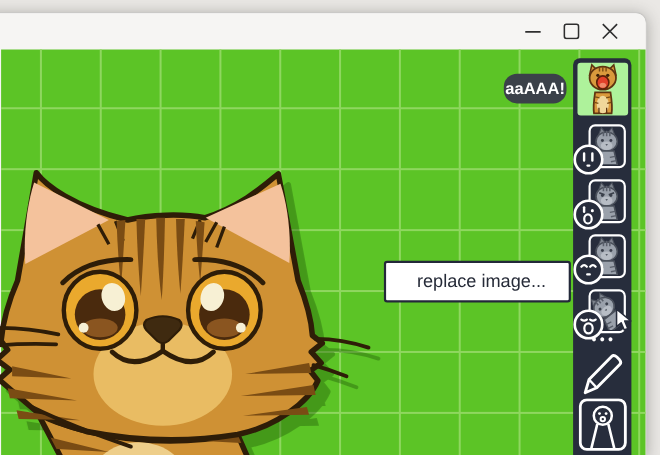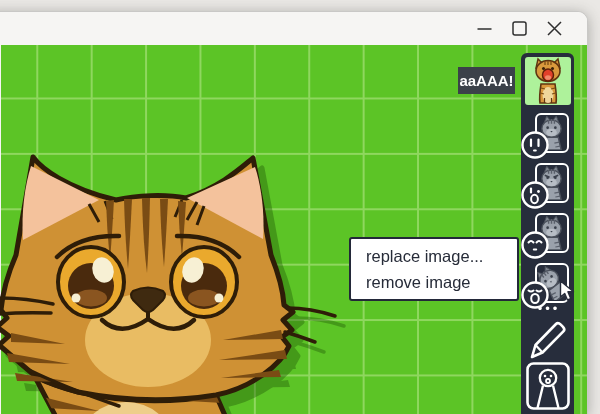--- a/index.html
+++ b/index.html
@@ -20,24 +20,24 @@
   .canvas{position:absolute;left:20px;top:33px;width:586px;height:370px;
     background-color:var(--canvas_green);
     background-image:
       linear-gradient(to right,var(--grid_line) 0 2px,transparent 2px),
       linear-gradient(to bottom,var(--grid_line) 0 2px,transparent 2px);
     background-size:54.4px 100%,100% 55.4px;
     background-position:35.3px 0,0 52.5px;}
   .cat-sprite{position:absolute;left:-30px;top:95px;width:430px;height:319px;
     filter:drop-shadow(9px 10px 0 rgba(30,85,5,.38));}
   .speech{position:absolute;left:457px;top:66px;width:57px;height:27px;background:var(--bubble_bg);
-    border-radius:0;color:#fff;font-weight:bold;font-size:15px;display:flex;align-items:center;justify-content:center;}
+    border-radius:12px;color:#fff;font-weight:bold;font-size:15px;display:flex;align-items:center;justify-content:center;}
   
   .menu{position:absolute;left:348px;top:236px;width:170px;background:#fff;
-    border:2px solid var(--menu_border);border-radius:3px;padding:4px 4px;box-sizing:border-box;}
+    border:2px solid var(--menu_border);border-radius:3px;padding:4px 17px;box-sizing:border-box;}
   .menu-item{height:26px;line-height:26px;padding-left:11px;font-size:16.5px;color:var(--menu_text);font-weight:500;}
   
   .sidebar{position:absolute;left:520px;top:52px;width:53px;height:362px;
     background:var(--sidebar_bg);border-radius:6px 6px 0 0;}
   .active-thumb{position:absolute;left:4px;top:4px;width:46px;height:48px;border-radius:3px;
     background:var(--thumb_bg_active);overflow:hidden;}
   .thumb-item{position:absolute;left:0;width:53px;height:48px;}
   .thumb-frame{position:absolute;left:14px;top:0;width:34px;height:40px;border:2.5px solid #fff;
     border-radius:6px;box-sizing:border-box;overflow:hidden;}
   .badge{position:absolute;left:-1px;top:17px;}
@@ -160,21 +160,20 @@
         <path d="M30,158 Q55,158 82,164 M28,174 Q52,172 80,173 M58,230 Q95,248 148,266" stroke="#2e1d08" stroke-width="3.5" fill="none" stroke-linecap="round"></path>
         <path d="M316,168 Q340,168 364,176 M314,192 Q328,196 344,202" stroke="#2e1d08" stroke-width="3.5" fill="none" stroke-linecap="round"></path>
       </svg>
 
     </div>
 
     <div class="speech" style="left:477px;top:55px;position:absolute">aaAAA!</div>
 
     <div class="menu" style="left:368px;top:225px">
       <div class="menu-item">replace image...</div>
-      <div class="menu-item">remove image</div>
     </div>
 
     <div class="sidebar" style="left:540px;top:41px">
 
       <div class="active-thumb">
         <svg viewBox="0 0 46 48" width="46" height="48">
           <path d="M16,27 Q14,40 15,46 L31,46 Q32,40 30,27 Z" fill="#d9993c" stroke="#5f3410" stroke-width="1.6"></path>
           <ellipse cx="23" cy="38" rx="5.5" ry="8" fill="#f0d79b"></ellipse>
           <path d="M16,31 L20,32 M30,31 L26,32 M15.5,36 L19,37 M30.5,36 L27,37" stroke="#7a4c14" stroke-width="1.2"></path>
           <path d="M19.5,46 L19.5,41 M26.5,46 L26.5,41" stroke="#5f3410" stroke-width="1.2"></path>

